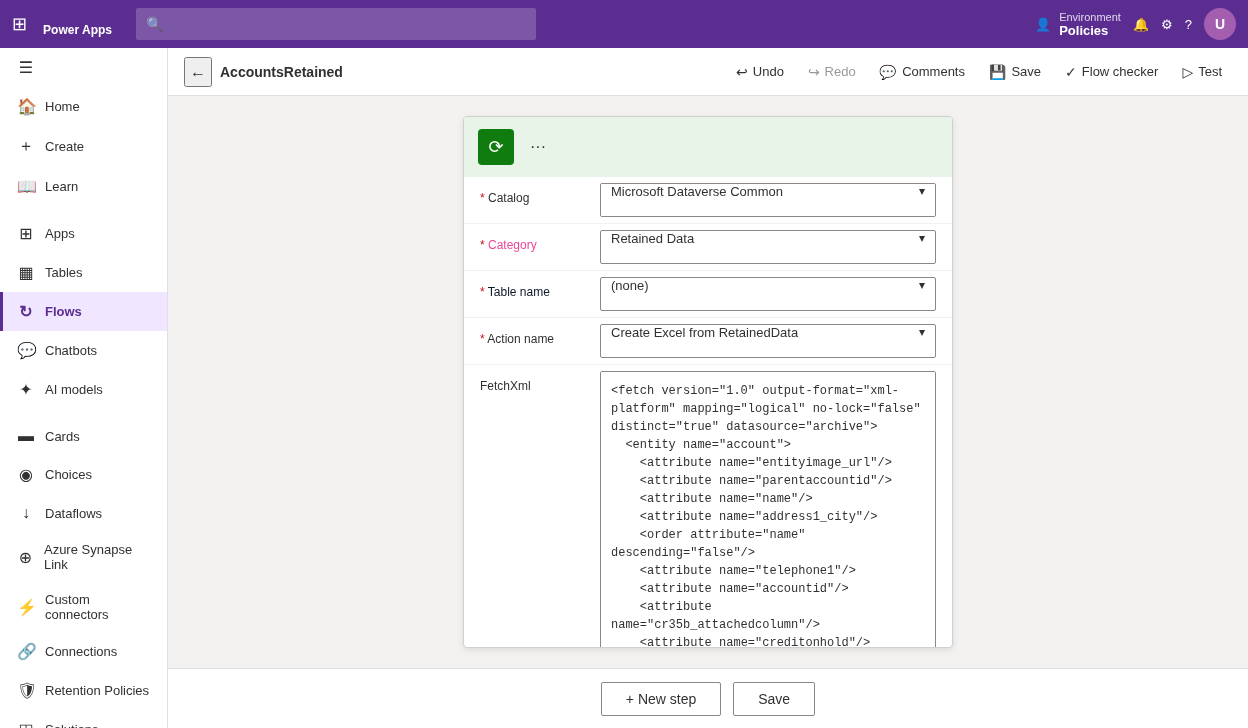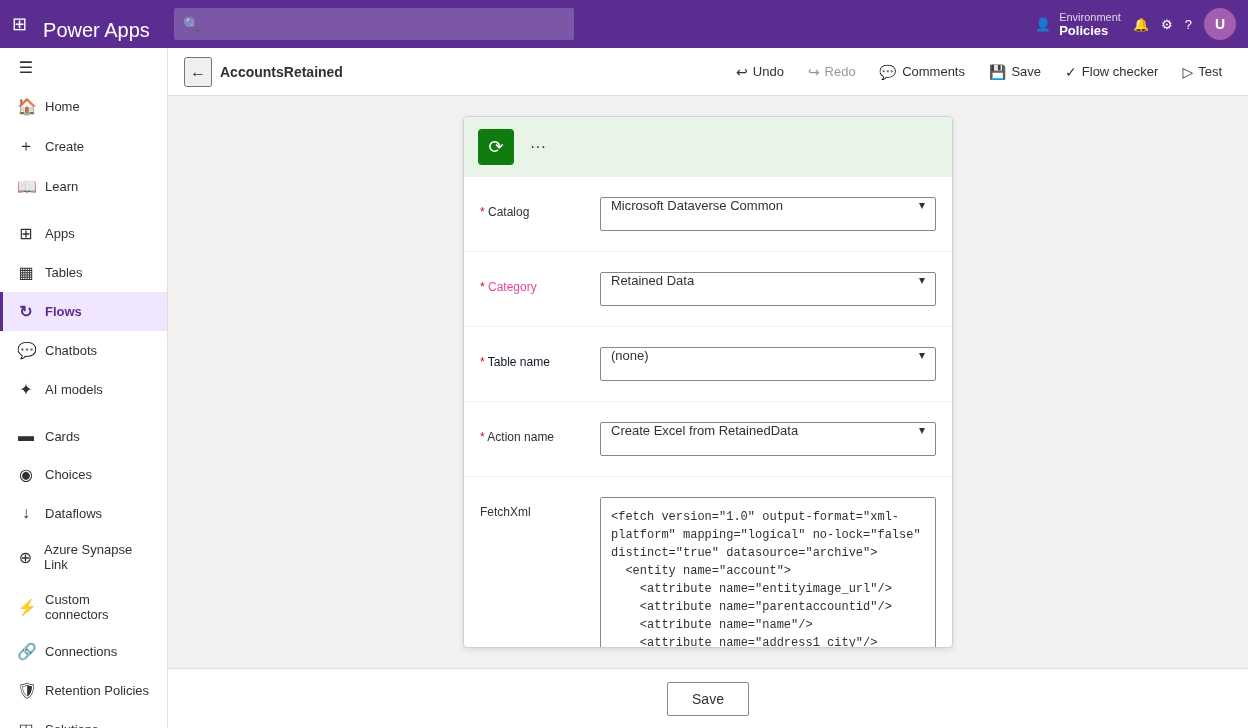--- a/index.html
+++ b/index.html
@@ -16,22 +16,22 @@
       flex-shrink: 0;
     }
     .top-nav .waffle-icon {
       color: white;
       font-size: 18px;
       cursor: pointer;
       margin-right: 4px;
     }
     .top-nav .brand {
       color: white;
-      font-size: 20px;
-      font-weight: 400;
+      font-size: 12px;
+      font-weight: 700;
       margin-right: 12px;
       margin-top: 12px;
     }
     .top-nav .search-box {
       flex: 1;
       max-width: 400px;
       background: rgba(255,255,255,0.2);
       border: none;
       border-radius: 2px;
       height: 32px;
@@ -209,21 +209,21 @@
       color: #323130;
     }
 
     
     .step-body {
       padding: 0;
     }
     .field-row {
       display: flex;
       align-items: flex-start;
-      padding: 20px 16px;
+      padding: 6px 16px;
       border-bottom: 1px solid #f0f0f0;
       gap: 10px;
     }
     .field-row:last-child { border-bottom: none; }
     .field-label {
       width: 110px;
       font-size: 12px;
       color: #323130;
       padding-top: 8px;
       flex-shrink: 0;
@@ -515,17 +515,18 @@
   &lt;/entity&gt;
 &lt;/fetch&gt;</textarea>
             </div>
           </div>
 
         </div>
       </div>
     </div>
 
     <div class="bottom-bar">
+      <button class="new-step-btn">+ New step</button>
       <button class="save-bottom-btn">Save</button>
     </div>
 
   </div>
 </div>
 
 </body></html>

